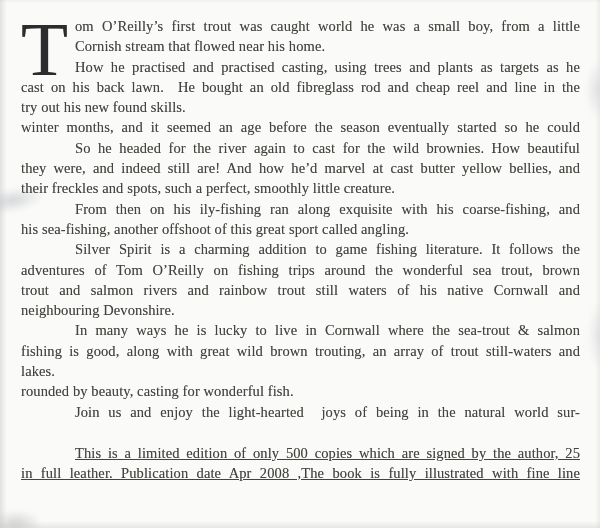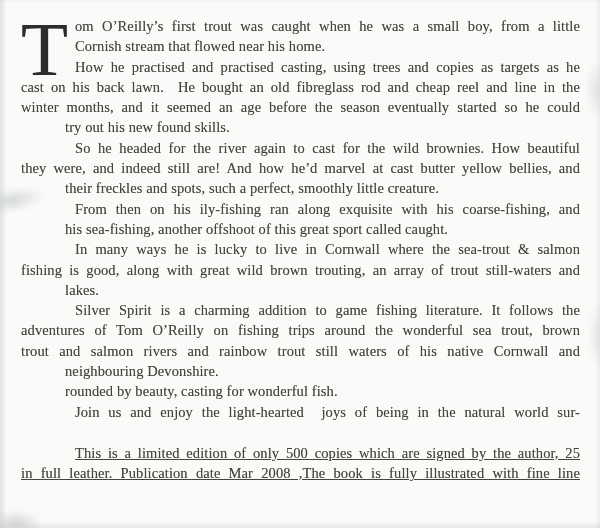--- a/index.html
+++ b/index.html
@@ -70,21 +70,21 @@
     line-height: 20.3px;
     letter-spacing: 0.1px;
     text-shadow: 0 0 0.5px rgba(69,67,63,0.45);
   }
   .para { margin: 0; }
   .para.spaced { margin-top: 21px; text-decoration: underline; }
   .line {
     text-align: justify;
     text-align-last: justify;
   }
-  .line.last { text-align-last: left; margin-left: 44px; }
+  .line.last { text-align-last: left; }
   .line.indent { text-indent: 54px; }
   .dropcap {
     float: left;
     width: 50px;
     height: 58px;
     margin-right: 4px;
     font-size: 77px;
     line-height: 66px;
     letter-spacing: 0;
     color: #2c2c2e;
@@ -100,51 +100,51 @@
   <div class="edge-right"></div>
   <div class="edge-bottom"></div>
   <div class="smudge-left"></div>
   <div class="smudge-right-1"></div>
   <div class="smudge-right-2"></div>
   <div class="corner-bl"></div>
 
   <div class="text-block">
       <div class="para">
         <span class="dropcap">T</span>
-        <div class="line">om O’Reilly’s first trout was caught when he was a small boy, from a little</div>
+        <div class="line">om O’Reilly’s first trout was caught world he was a small boy, from a little</div>
         <div class="line last">Cornish stream that flowed near his home.</div>
       </div>
       <div class="para">
-        <div class="line">How he practised and practised casting, using trees and copies as targets as he</div>
+        <div class="line">How he practised and practised casting, using trees and plants as targets as he</div>
         <div class="line">cast on his back lawn. &nbsp;He bought an old fibreglass rod and cheap reel and line in the</div>
+        <div class="line last">try out his new found skills.</div>
         <div class="line">winter months, and it seemed an age before the season eventually started so he could</div>
-        <div class="line last">try out his new found skills.</div>
       </div>
       <div class="para">
         <div class="line indent">So he headed for the river again to cast for the wild brownies. How beautiful</div>
         <div class="line">they were, and indeed still are! And how he’d marvel at cast butter yellow bellies, and</div>
         <div class="line last">their freckles and spots, such a perfect, smoothly little creature.</div>
       </div>
       <div class="para">
         <div class="line indent">From then on his ily-fishing ran along exquisite with his coarse-fishing, and</div>
-        <div class="line last">his sea-fishing, another offshoot of this great sport called caught.</div>
-      </div>
-      <div class="para">
-        <div class="line indent">In many ways he is lucky to live in Cornwall where the sea-trout &amp; salmon</div>
-        <div class="line">fishing is good, along with great wild brown trouting, an array of trout still-waters and</div>
-        <div class="line last">lakes.</div>
+        <div class="line last">his sea-fishing, another offshoot of this great sport called angling.</div>
       </div>
       <div class="para">
         <div class="line indent">Silver Spirit is a charming addition to game fishing literature. It follows the</div>
         <div class="line">adventures of Tom O’Reilly on fishing trips around the wonderful sea trout, brown</div>
         <div class="line">trout and salmon rivers and rainbow trout still waters of his native Cornwall and</div>
         <div class="line last">neighbouring Devonshire.</div>
       </div>
       <div class="para">
+        <div class="line indent">In many ways he is lucky to live in Cornwall where the sea-trout &amp; salmon</div>
+        <div class="line">fishing is good, along with great wild brown trouting, an array of trout still-waters and</div>
+        <div class="line last">lakes.</div>
+      </div>
+      <div class="para">
         <div class="line last">rounded by beauty, casting for wonderful fish.</div>
         <div class="line indent">Join us and enjoy the light-hearted &nbsp;joys of being in the natural world sur-</div>
       </div>
       <div class="para spaced">
         <div class="line indent">This is a limited edition of only 500 copies which are signed by the author, 25</div>
-        <div class="line">in full leather. Publication date Mar 2008 ,The book is fully illustrated with fine line</div>
+        <div class="line">in full leather. Publication date Apr 2008 ,The book is fully illustrated with fine line</div>
       </div>
     </div>
 </div>
 
 </body></html>

